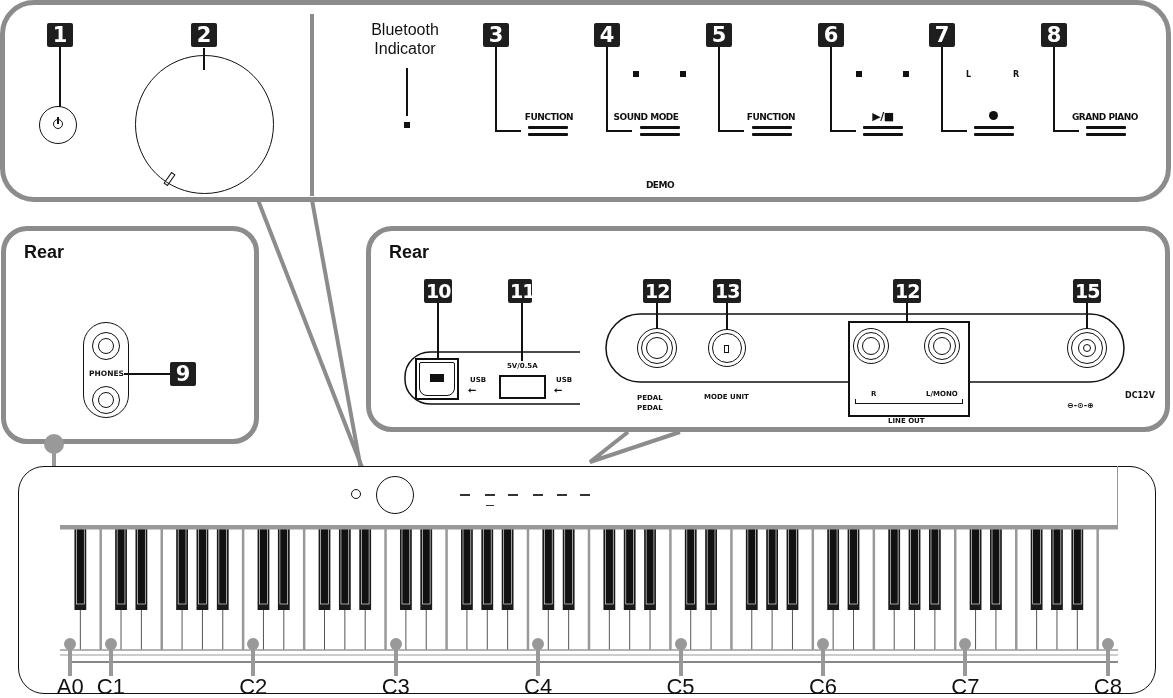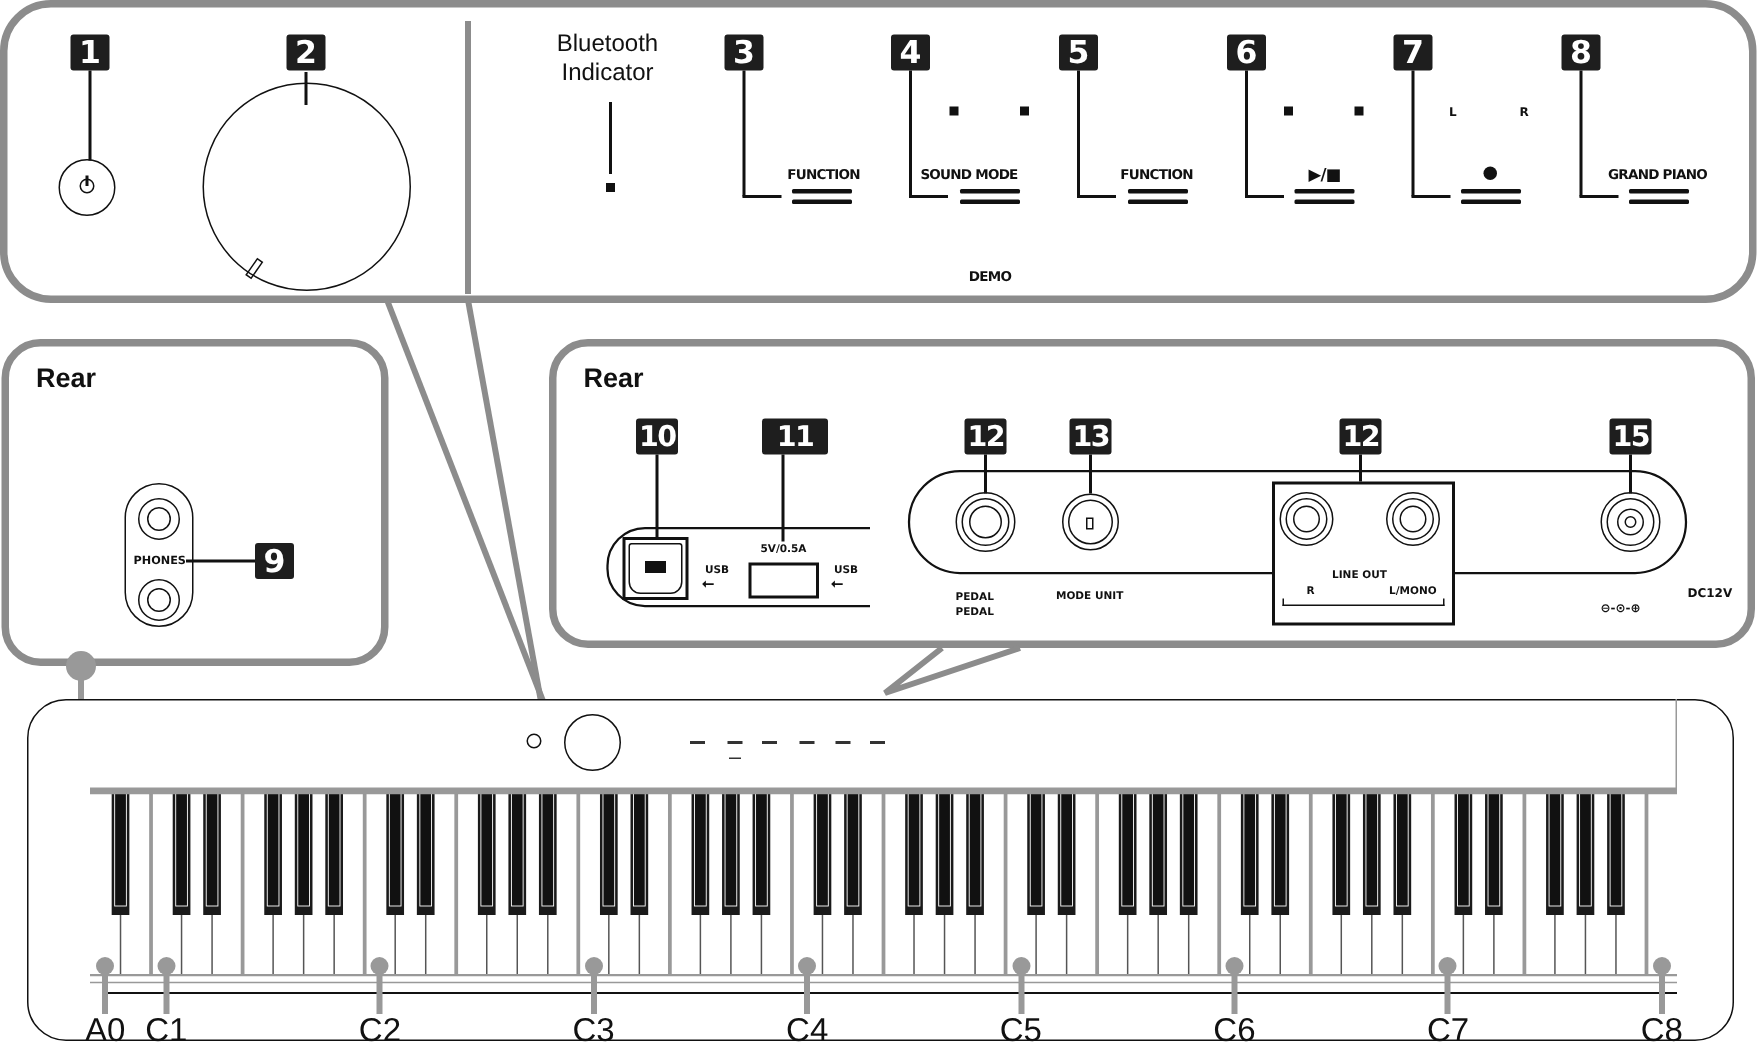--- a/index.html
+++ b/index.html
@@ -123,21 +123,21 @@
 </svg>
 
 <div class="badge" style="left:424px;top:279px;width:28px;font-size:19px;letter-spacing:-1px;">10</div>
 <div class="lead" style="left:437px;top:303px;width:2px;height:55px;"></div>
 <div class="abs" style="left:415px;top:358px;width:44px;height:42px;border:2px solid #111;box-sizing:border-box;"></div>
 <div class="abs" style="left:419px;top:362px;width:36px;height:34px;border:1px solid #111;border-radius:2px 2px 8px 8px;box-sizing:border-box;"></div>
 <div class="abs" style="left:430px;top:374px;width:14px;height:8px;background:#111;"></div>
 <div class="small" style="left:470px;top:376px;font-size:7px;">USB</div>
 <div class="small" style="left:468px;top:384px;font-size:10px;">⭠</div>
 
-<div class="badge" style="left:508px;top:279px;width:44px;font-size:19px;letter-spacing:-1px;">11</div>
+<div class="badge" style="left:508px;top:279px;width:24px;font-size:19px;letter-spacing:-1px;">11</div>
 <div class="lead" style="left:521px;top:303px;width:2px;height:58px;"></div>
 <div class="small" style="left:507px;top:362px;font-size:7px;">5V/0.5A</div>
 <div class="abs" style="left:499px;top:375px;width:47px;height:24px;border:2px solid #111;box-sizing:border-box;"></div>
 <div class="small" style="left:556px;top:376px;font-size:7px;">USB</div>
 <div class="small" style="left:554px;top:384px;font-size:10px;">⭠</div>
 
 <div class="badge" style="left:643px;top:279px;width:28px;font-size:19px;letter-spacing:-1px;">12</div>
 <div class="lead" style="left:656px;top:303px;width:2px;height:26px;"></div>
 <div class="abs" style="left:637px;top:328px;width:40px;height:40px;border:1.5px solid #111;border-radius:50%;box-sizing:border-box;"></div>
 <div class="abs" style="left:641px;top:332px;width:32px;height:32px;border:1.5px solid #111;border-radius:50%;box-sizing:border-box;"></div>
@@ -159,21 +159,21 @@
 <div class="abs" style="left:848px;top:321px;width:122px;height:96px;border:2px solid #111;background:#fff;box-sizing:border-box;"></div>
 <div class="abs" style="left:853px;top:328px;width:36px;height:36px;border:1.5px solid #111;border-radius:50%;box-sizing:border-box;"></div>
 <div class="abs" style="left:857px;top:332px;width:28px;height:28px;border:1.5px solid #111;border-radius:50%;box-sizing:border-box;"></div>
 <div class="abs" style="left:862px;top:337px;width:18px;height:18px;border:1.5px solid #111;border-radius:50%;box-sizing:border-box;"></div>
 <div class="abs" style="left:924px;top:328px;width:36px;height:36px;border:1.5px solid #111;border-radius:50%;box-sizing:border-box;"></div>
 <div class="abs" style="left:928px;top:332px;width:28px;height:28px;border:1.5px solid #111;border-radius:50%;box-sizing:border-box;"></div>
 <div class="abs" style="left:933px;top:337px;width:18px;height:18px;border:1.5px solid #111;border-radius:50%;box-sizing:border-box;"></div>
 <div class="small" style="left:871px;top:390px;font-size:7px;">R</div>
 <div class="small" style="left:926px;top:390px;font-size:7px;">L/MONO</div>
 <div class="abs" style="left:855px;top:399px;width:108px;height:5px;border-left:1px solid #111;border-right:1px solid #111;border-bottom:1px solid #111;box-sizing:border-box;"></div>
-<div class="small" style="left:885px;top:379px;font-size:7px;background:#fff;padding:0 3px;">LINE OUT</div>
+<div class="small" style="left:885px;top:417px;font-size:7px;background:#fff;padding:0 3px;">LINE OUT</div>
 
 <div class="badge" style="left:1073px;top:279px;width:28px;font-size:19px;letter-spacing:-1px;">15</div>
 <div class="lead" style="left:1086px;top:303px;width:2px;height:26px;"></div>
 <div class="abs" style="left:1067px;top:328px;width:40px;height:40px;border:1.5px solid #111;border-radius:50%;box-sizing:border-box;"></div>
 <div class="abs" style="left:1071px;top:332px;width:32px;height:32px;border:1.5px solid #111;border-radius:50%;box-sizing:border-box;"></div>
 <div class="abs" style="left:1078px;top:339px;width:18px;height:18px;border:1.5px solid #111;border-radius:50%;box-sizing:border-box;"></div>
 <div class="abs" style="left:1083px;top:344px;width:8px;height:8px;border:1.5px solid #111;border-radius:50%;box-sizing:border-box;"></div>
 <div class="small" style="left:1125px;top:391px;font-size:8px;">DC12V</div>
 <div class="small" style="left:1067px;top:401px;font-size:8px;">⊖-⊙-⊕</div>
 

